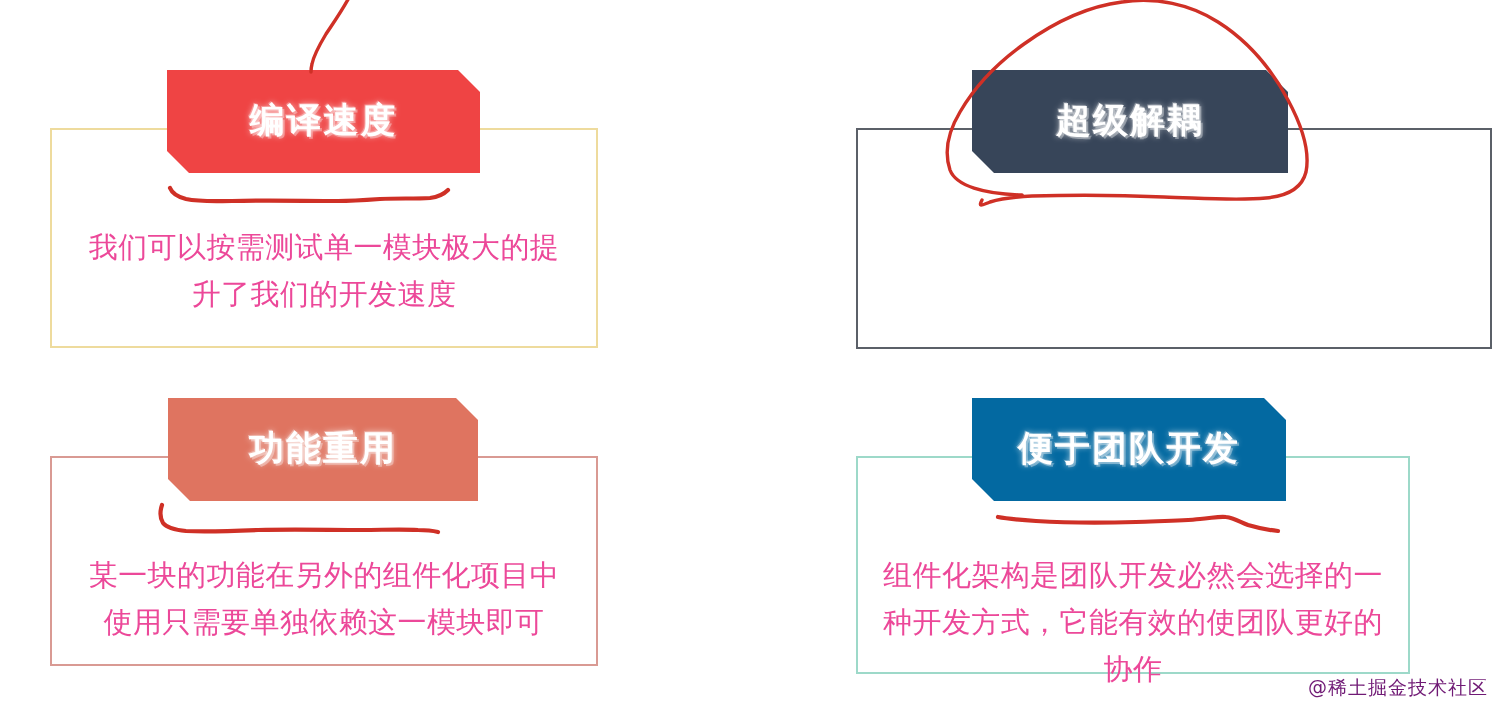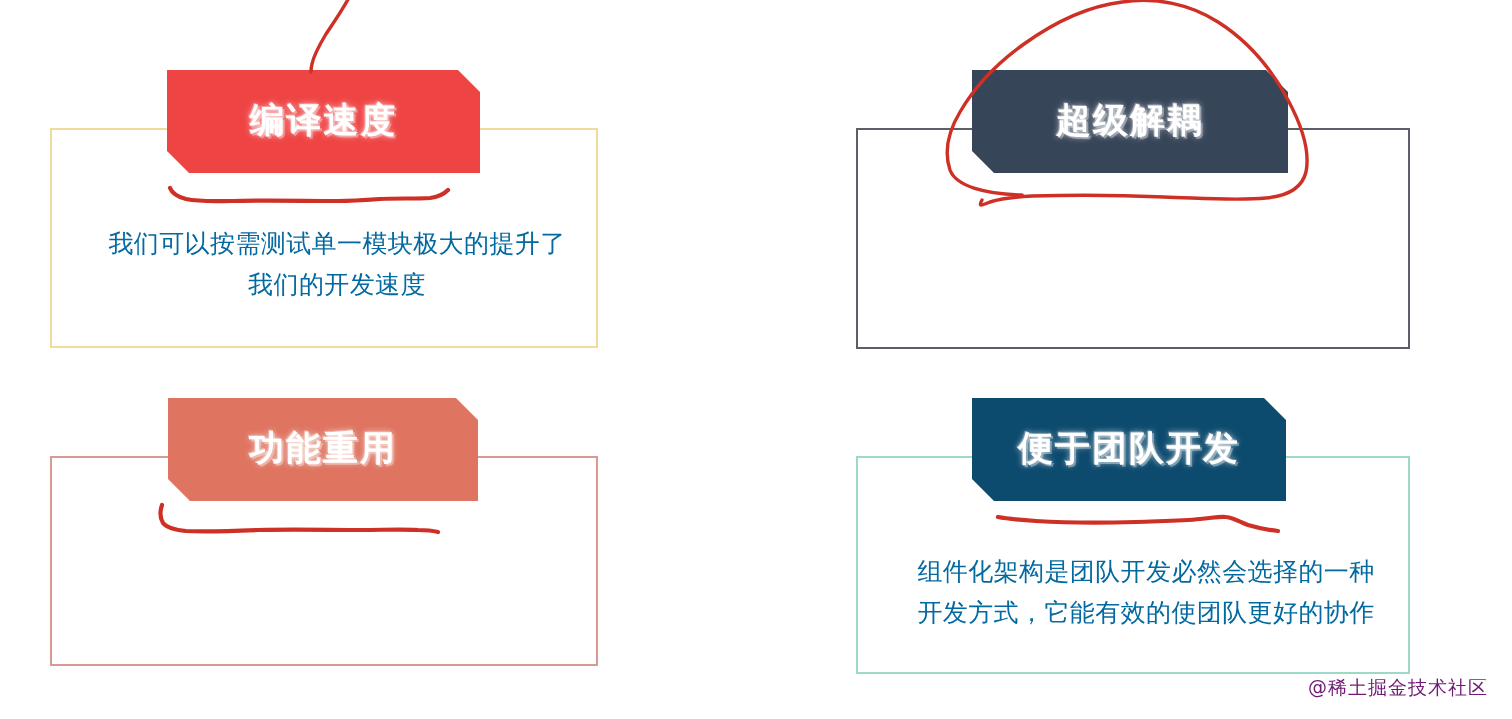--- a/index.html
+++ b/index.html
@@ -60,43 +60,42 @@
     white-space: nowrap;
     line-height: 1;
     padding-bottom: 2px;
   }
   .card-body {
     position: absolute;
     left: 26px;
     right: 26px;
     top: 154px;
     text-align: center;
-    color: #0369a1;
-    font-size: 25px;
+    color: #ec4899;
+    font-size: 29px;
     line-height: 1.62;
     letter-spacing: 0.4px;
     z-index: 2;
-    margin-left: 26px;
   }
 
   
   #card-compile-speed   { left: 50px;  top: 70px;  width: 548px; height: 278px; }
-  #card-decoupling      { left: 856px; top: 70px;  width: 554px; height: 279px; }
+  #card-decoupling      { left: 856px; top: 70px;  width: 636px; height: 279px; }
   #card-feature-reuse   { left: 50px;  top: 398px; width: 548px; height: 268px; }
   #card-team-dev        { left: 856px; top: 398px; width: 554px; height: 276px; }
 
   #card-compile-speed .card-box { border-width: 2px; border-color: #eedb9d; }
   #card-decoupling    .card-box { border-width: 2px; border-color: #5b6068; }
   #card-feature-reuse .card-box { border-width: 2px; border-color: #d99a93; }
   #card-team-dev      .card-box { border-width: 2px; border-color: #9dd9c9; }
 
   #card-compile-speed .card-banner { background: #ef4444; left: 117px; width: 313px; }
   #card-decoupling    .card-banner { background: #374559; left: 116px; width: 316px; }
   #card-feature-reuse .card-banner { background: #df7460; left: 118px; width: 310px; align-items: center; }
-  #card-team-dev      .card-banner { background: #0c4a6e; left: 116px; width: 314px; }
+  #card-team-dev      .card-banner { background: #0369a1; left: 116px; width: 314px; }
 
   
   #annotations {
     position: absolute;
     left: 0; top: 0;
     width: 1512px;
     height: 719px;
     z-index: 9;
     pointer-events: none;
   }
@@ -131,20 +130,21 @@
     <div class="card-banner">
       <span class="card-banner-text">超级解耦</span>
     </div>
   </div>
 
   <div class="card" id="card-feature-reuse">
     <div class="card-box"></div>
     <div class="card-banner">
       <span class="card-banner-text">功能重用</span>
     </div>
+    <div class="card-body">某一块的功能在另外的组件化项目中使用只需要单独依赖这一模块即可</div>
   </div>
 
   <div class="card" id="card-team-dev">
     <div class="card-box"></div>
     <div class="card-banner">
       <span class="card-banner-text">便于团队开发</span>
     </div>
     <div class="card-body">组件化架构是团队开发必然会选择的一种开发方式，它能有效的使团队更好的协作</div>
   </div>
 

